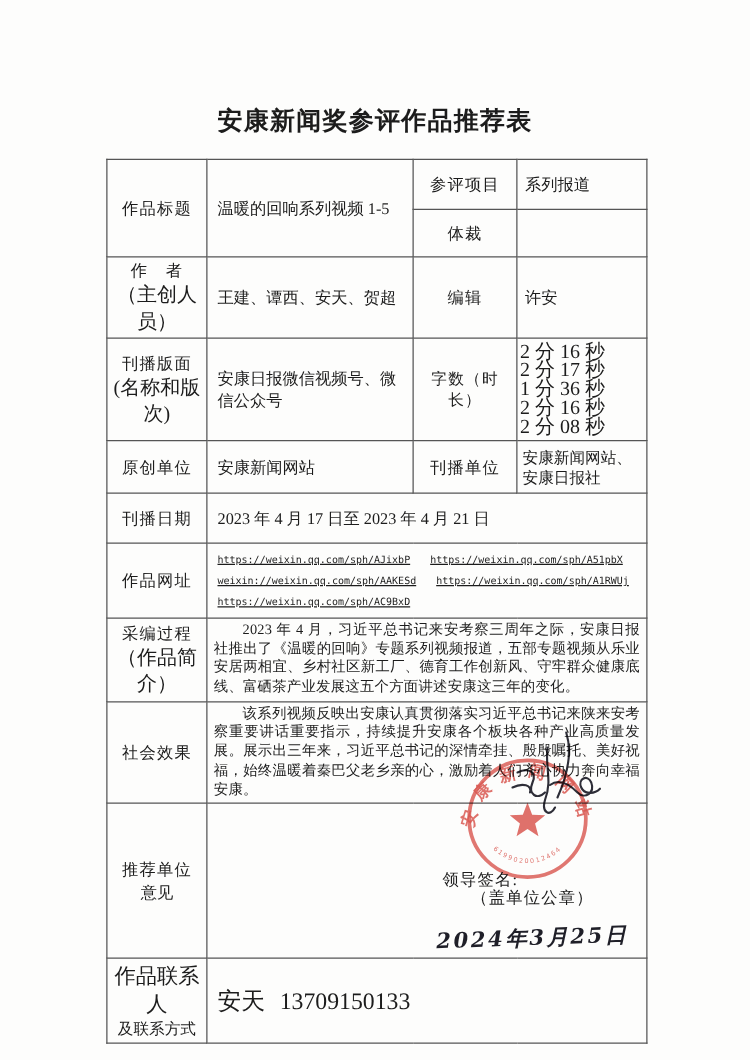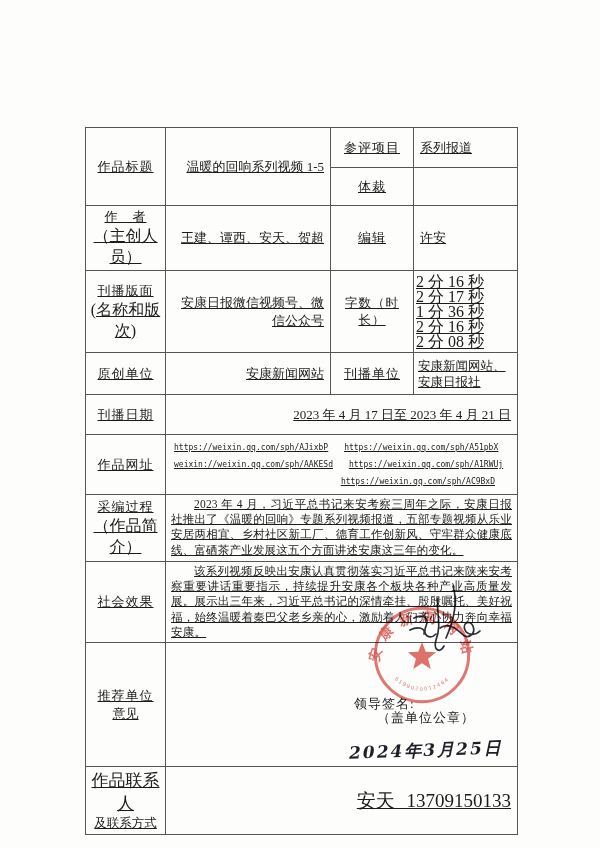--- a/index.html
+++ b/index.html
@@ -9,24 +9,24 @@
     font-family:"Liberation Serif","DejaVu Serif",serif;color:#1c1c1c;
   }
   .doc-title{
     position:absolute;top:83px;left:0;width:100%;
     text-align:center;font-size:20px;font-weight:bold;letter-spacing:1px;margin:0;
   }
   table.form{
     position:absolute;left:85px;top:127px;width:432px;
     border-collapse:collapse;table-layout:fixed;
   }
-  td{border:1px solid #555;padding:2px 6px;font-size:13px;vertical-align:middle;overflow:hidden;text-decoration:underline;}
+  td{border:1px solid #555;padding:2px 6px;font-size:13px;vertical-align:middle;overflow:hidden;}
   td.lbl{text-align:center;letter-spacing:1px;padding:2px 1px;}
   td.lbl .l2{display:block;font-size:16px;letter-spacing:0;}
-  td.val{padding-left:8px;text-align:right;}
+  td.val{padding-left:8px;}
   td.ctr{text-align:left;}
   tr.r1a td{height:35px;} tr.r1b td{height:33px;}
   tr.r2 td{height:46px;} tr.r3 td{height:77px;}
   tr.r4 td{height:37px;} tr.r5 td{height:35px;}
   tr.r6 td{height:55px;} tr.r7 td{height:62px;}
   tr.r8 td{height:76px;} tr.r9 td{height:119px;}
   tr.r10 td{height:40px;}
   .durations{font-size:16px;line-height:15px;padding-left:2px;}
   .durations div{white-space:nowrap;}
   .pub-unit{font-size:12.5px;line-height:16px;padding-left:4px;}
@@ -43,20 +43,21 @@
   }
   .contact-val{font-size:19px;word-spacing:7px;}
   .stamp{position:absolute;left:366px;top:599px;width:112px;height:112px;mix-blend-mode:multiply;opacity:.88;}
   .signature{position:absolute;left:396px;top:580px;width:92px;height:92px;mix-blend-mode:multiply;}
 </style>
 </head>
 <body>
 
 <div class="page">
 
+  <h1 class="doc-title">安康新闻奖参评作品推荐表</h1>
 
   <table class="form">
     <colgroup>
       <col style="width:80px">
         <col style="width:165px">
         <col style="width:83px">
         <col style="width:104px">
     </colgroup>
 
     <tbody>

